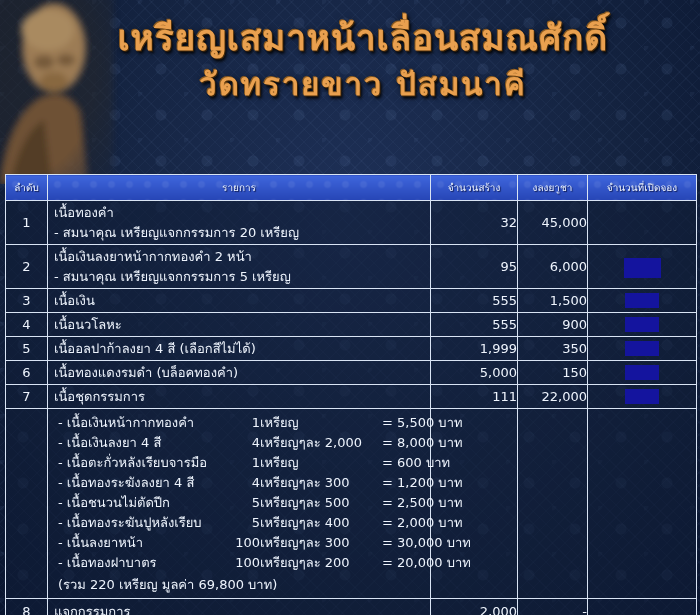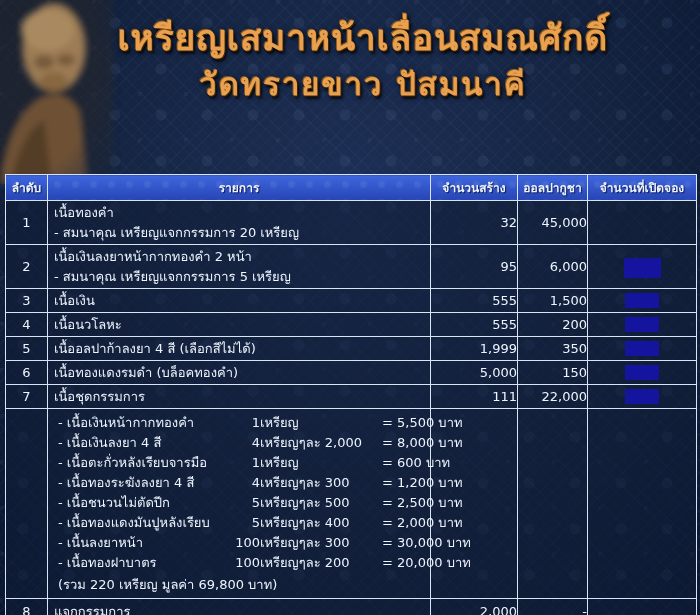--- a/index.html
+++ b/index.html
@@ -36,21 +36,21 @@
 
   table.price-table{
     position:absolute;left:5px;top:174px;z-index:2;
     width:691px;border-collapse:collapse;table-layout:fixed;
   }
   .price-table th,.price-table td{
     border:1.5px solid #d9e4f4;color:#eef4fd;font-size:13px;
     padding:0;vertical-align:middle;
   }
   .price-table th{
-    height:25px;font-weight:bold;font-size:12px;
+    height:25px;font-weight:normal;font-size:10px;
     background-image:
       radial-gradient(circle at 9px 9px, rgba(255,255,255,0.07) 0 3px, transparent 4px),
       linear-gradient(180deg,#3f66dd 0%,#2645b5 100%);
     background-size:18px 18px,auto;
     text-shadow:1px 1px 1px rgba(0,0,30,0.7);
     text-align:center;
   }
   .price-table tbody td{background-color:rgba(17,29,54,0.55);}
   tr.single td{height:21px;}
   tr.double td{height:41px;}
@@ -107,21 +107,21 @@
       <col style="width:383px">
       <col style="width:87px">
       <col style="width:70px">
       <col style="width:109px">
   </colgroup>
   <thead>
     <tr id="header-row">
         <th>ลำดับ</th>
         <th>รายการ</th>
         <th>จำนวนสร้าง</th>
-        <th>ออลปากูชา</th>
+        <th>งลงยาูชา</th>
         <th>จำนวนที่เปิดจอง</th>
       </tr>
   </thead>
   <tbody id="body-rows">
       <tr class="double">
         <td class="no">1</td>
         <td class="item">
           <div class="item-main">เนื้อทองคำ</div>
           <div class="item-note">- สมนาคุณ เหรียญแจกกรรมการ 20 เหรียญ</div>
         </td>
@@ -151,21 +151,21 @@
         <td class="num">
           <div class="redact"></div>
         </td>
       </tr>
       <tr class="single">
         <td class="no">4</td>
         <td class="item">
           <div class="item-main">เนื้อนวโลหะ</div>
         </td>
         <td class="num">555</td>
-        <td class="num">200</td>
+        <td class="num">900</td>
         <td class="num">
           <div class="redact"></div>
         </td>
       </tr>
       <tr class="single">
         <td class="no">5</td>
         <td class="item">
           <div class="item-main">เนื้ออลปาก้าลงยา 4 สี  (เลือกสีไม่ได้)</div>
         </td>
         <td class="num">1,999</td>
@@ -224,21 +224,21 @@
               <span class="d-unit">เหรียญๆละ  300</span>
               <span class="d-total">=  1,200 บาท</span>
             </div>
             <div class="dline">
               <span class="d-name">- เนื้อชนวนไม่ตัดปีก</span>
               <span class="d-qty">5</span>
               <span class="d-unit">เหรียญๆละ  500</span>
               <span class="d-total">=  2,500 บาท</span>
             </div>
             <div class="dline">
-              <span class="d-name">- เนื้อทองแดงมันปูหลังเรียบ</span>
+              <span class="d-name">- เนื้อทองระฆันปูหลังเรียบ</span>
               <span class="d-qty">5</span>
               <span class="d-unit">เหรียญๆละ  400</span>
               <span class="d-total">=  2,000 บาท</span>
             </div>
             <div class="dline">
               <span class="d-name">- เนื้นลงยาหน้า</span>
               <span class="d-qty">100</span>
               <span class="d-unit">เหรียญๆละ  300</span>
               <span class="d-total">=  30,000 บาท</span>
             </div>

